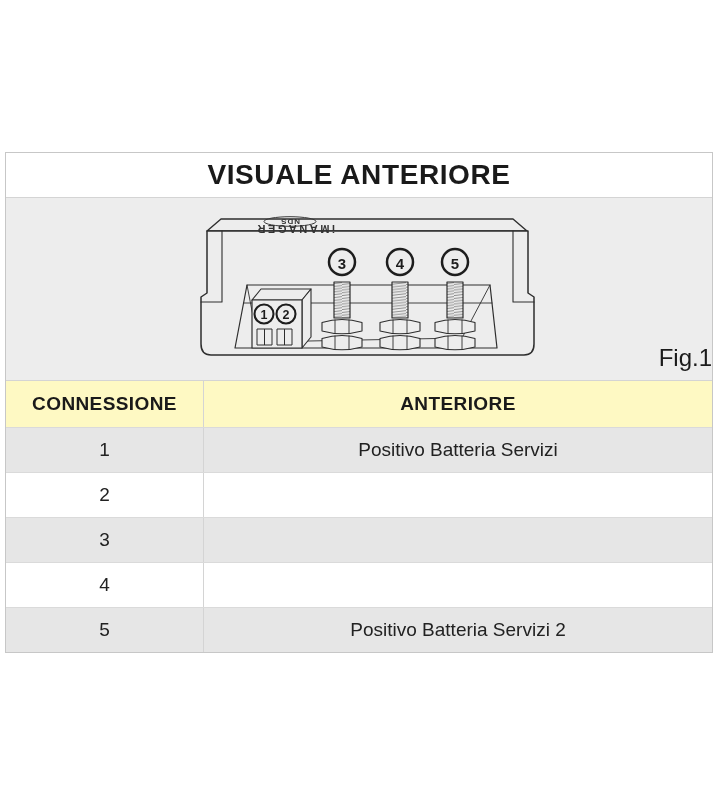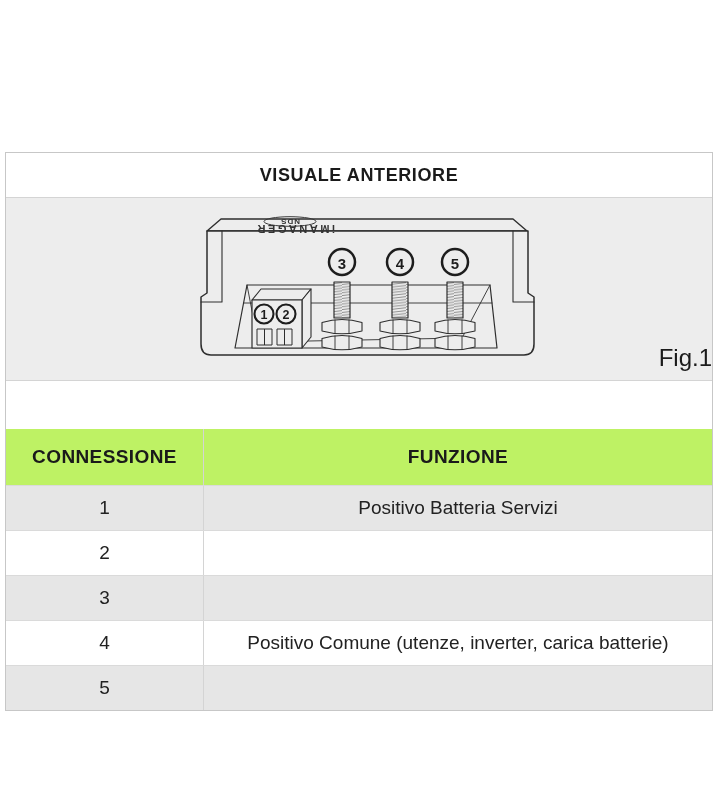--- a/index.html
+++ b/index.html
@@ -11,28 +11,28 @@
   .sheet{position:absolute;inset:0;background:#ffffff;}
   .panel{
     position:absolute;left:5px;top:152px;width:708px;
     border:1px solid #c7c7c7;background:#ffffff;box-sizing:border-box;
   }
   .title-row{
     height:44px;display:flex;align-items:center;justify-content:center;
     border-bottom:1px solid #d4d4d4;background:#ffffff;
   }
   .title-row .title{
-    font-size:18px;font-weight:700;letter-spacing:.6px;color:#1a1a1a;
+    font-size:28px;font-weight:700;letter-spacing:.6px;color:#1a1a1a;
   }
   .diagram-row{
     height:182px;background:#ededed;border-bottom:1px solid #d4d4d4;position:relative;
   }
   .diagram-row svg{position:absolute;left:0;top:0;}
   .cols-header{
-    display:flex;height:56px;background:#bef264;margin-top:48px;
+    display:flex;height:46px;background:#fef9c3;
   }
   .cols-header .col1,.data-row .col1{
     width:198px;flex:0 0 198px;border-right:1px solid #d4d4d4;
     display:flex;align-items:center;justify-content:center;box-sizing:border-box;
   }
   .cols-header .col2,.data-row .col2{
     flex:1;display:flex;align-items:center;justify-content:center;
   }
   .cols-header .hdr{
     font-size:19px;font-weight:700;letter-spacing:.4px;color:#1a1a1a;
@@ -127,21 +127,21 @@
 
         <text x="706" y="168" text-anchor="end" font-size="24" fill="#1b1b1b">Fig.1</text>
       </svg>
     </div>
 
     <div class="cols-header">
       <div class="col1">
         <span class="hdr">CONNESSIONE</span>
       </div>
       <div class="col2">
-        <span class="hdr">FUNZIONE</span>
+        <span class="hdr">ANTERIORE</span>
       </div>
     </div>
 
     <div class="data-row alt">
       <div class="col1">
         <span class="cell-text">1</span>
       </div>
       <div class="col2">
         <span class="cell-text">Positivo Batteria Servizi</span>
       </div>
@@ -156,25 +156,25 @@
     <div class="data-row alt">
       <div class="col1">
         <span class="cell-text">3</span>
       </div>
     </div>
 
     <div class="data-row">
       <div class="col1">
         <span class="cell-text">4</span>
       </div>
-      <div class="col2">
-        <span class="cell-text">Positivo Comune (utenze, inverter, carica batterie)</span>
-      </div>
     </div>
 
     <div class="data-row alt">
       <div class="col1">
         <span class="cell-text">5</span>
+      </div>
+      <div class="col2">
+        <span class="cell-text">Positivo Batteria Servizi 2</span>
       </div>
     </div>
 
   </div>
 </div>
 
 </body></html>

